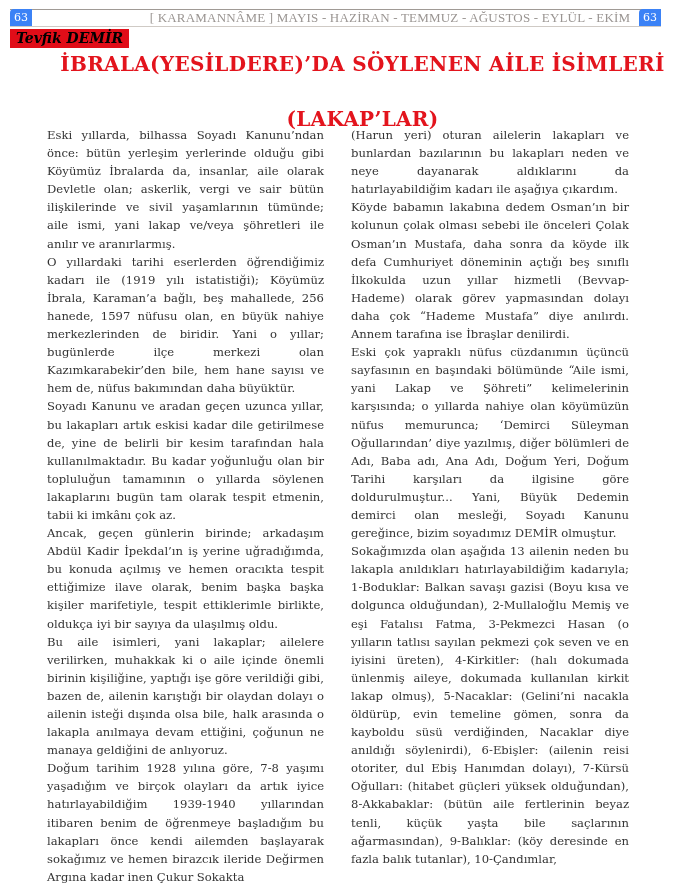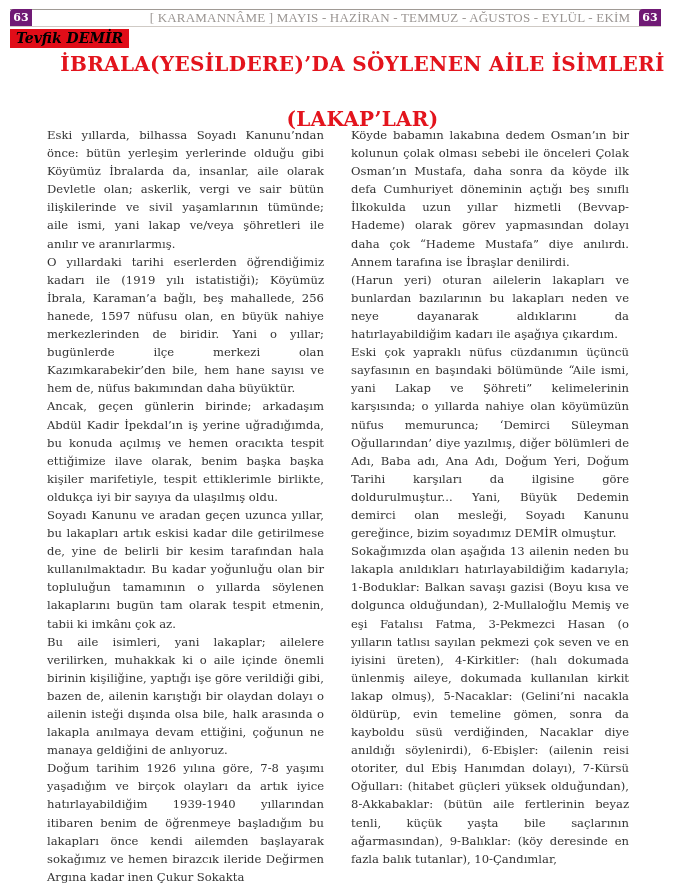--- a/index.html
+++ b/index.html
@@ -1,18 +1,18 @@
 <!DOCTYPE html>
 <html><head>
 <meta charset="utf-8">
 <style>
   html, body { margin:0; padding:0; background:#ffffff; }
   body { width:673px; height:886px; position:relative; overflow:hidden; font-family:"DejaVu Serif", serif; }
   .header-bar { position:absolute; left:10px; top:9px; width:651px; height:16px; border-top:1px solid #a09a95; border-bottom:1px solid #cfcac5; background:#fff; }
-  .page-num { position:absolute; top:9px; height:17px; width:22px; background:#701a75; color:#fff; font-family:"DejaVu Serif", serif; font-size:11px; line-height:17px; text-align:center; border-radius:4px 0 0 0;font-weight:bold; }
+  .page-num { position:absolute; top:9px; height:17px; width:22px; background:#3b82f6; color:#fff; font-family:"DejaVu Serif", serif; font-size:11px; line-height:17px; text-align:center; border-radius:4px 0 0 0; }
   .page-num.left { left:10px; }
   .page-num.right { left:639px; border-radius:4px 0 0 0; }
   .running-head { position:absolute; left:120px; top:10px; width:540px; text-align:center; color:#9a9592; font-family:"Liberation Serif", serif; font-size:13px; line-height:16px; letter-spacing:0.2px; }
   .author-tag { position:absolute; left:10px; top:29px; height:19px; padding:0 6px; background:#e10d18; color:#000000; font-family:"DejaVu Serif", serif; font-weight:bold; font-style:italic; font-size:14px; line-height:19px; }
   .title { position:absolute; left:0; width:673px; text-align:center; color:#e3141d; font-family:"DejaVu Serif", serif; font-weight:bold; font-size:20px; letter-spacing:0.3px;padding-left:26px; }
   .title.line1 { top:52px; }
   .title.line2 { top:91px;margin-top:16px; }
   .col { position:absolute; top:126px; font-family:"DejaVu Serif", serif; font-size:11.6px; line-height:18.1px; color:#333; text-align:justify; }
   .col.c1 { left:47px; width:277px; }
   .col.c2 { left:351px; width:278px; }
@@ -27,24 +27,24 @@
 <div class="page-num right">63</div>
 
 <div class="author-tag">Tevfik DEMİR</div>
 
 <div class="title line1">İBRALA(YESİLDERE)’DA SÖYLENEN AİLE İSİMLERİ</div>
 <div class="title line2">(LAKAP’LAR)</div>
 
 <div class="col c1">
   <p>Eski yıllarda, bilhassa Soyadı Kanunu’ndan önce: bütün yerleşim yerlerinde olduğu gibi Köyümüz İbralarda da, insanlar, aile olarak Devletle olan; askerlik, vergi ve sair bütün ilişkilerinde ve sivil yaşamlarının tümünde; aile ismi, yani lakap ve/veya şöhretleri ile anılır ve aranırlarmış.</p>
   <p>O yıllardaki tarihi eserlerden öğrendiğimiz kadarı ile (1919 yılı istatistiği);  Köyümüz İbrala, Karaman’a bağlı, beş mahallede, 256 hanede, 1597 nüfusu olan, en büyük nahiye merkezlerinden de biridir. Yani o yıllar; bugünlerde ilçe merkezi olan Kazımkarabekir’den bile, hem hane sayısı ve hem de, nüfus bakımından daha büyüktür.</p>
+  <p>Soyadı Kanunu ve aradan geçen uzunca yıllar, bu lakapları artık eskisi kadar dile getirilmese de, yine de belirli bir kesim tarafından hala kullanılmaktadır. Bu kadar yoğunluğu olan bir topluluğun tamamının o yıllarda söylenen lakaplarını bugün tam olarak tespit etmenin, tabii ki imkânı çok az.</p>
   <p>Ancak, geçen günlerin birinde; arkadaşım Abdül Kadir İpekdal’ın iş yerine uğradığımda, bu konuda açılmış ve hemen oracıkta tespit ettiğimize ilave olarak, benim başka başka kişiler marifetiyle, tespit ettiklerimle birlikte, oldukça iyi bir sayıya da ulaşılmış oldu.</p>
-  <p>Soyadı Kanunu ve aradan geçen uzunca yıllar, bu lakapları artık eskisi kadar dile getirilmese de, yine de belirli bir kesim tarafından hala kullanılmaktadır. Bu kadar yoğunluğu olan bir topluluğun tamamının o yıllarda söylenen lakaplarını bugün tam olarak tespit etmenin, tabii ki imkânı çok az.</p>
   <p>Bu aile isimleri, yani lakaplar; ailelere verilirken, muhakkak ki o aile içinde önemli birinin kişiliğine, yaptığı işe göre verildiği gibi, bazen de, ailenin karıştığı bir olaydan dolayı o ailenin isteği dışında olsa bile, halk arasında o lakapla anılmaya devam ettiğini, çoğunun ne manaya geldiğini de anlıyoruz.</p>
-  <p>Doğum tarihim 1926 yılına göre, 7-8 yaşımı yaşadığım ve birçok olayları da artık iyice hatırlayabildiğim 1939-1940 yıllarından itibaren benim de öğrenmeye başladığım bu lakapları önce kendi ailemden başlayarak sokağımız ve hemen birazcık ileride Değirmen Argına kadar inen Çukur Sokakta</p>
+  <p>Doğum tarihim 1928 yılına göre, 7-8 yaşımı yaşadığım ve birçok olayları da artık iyice hatırlayabildiğim 1939-1940 yıllarından itibaren benim de öğrenmeye başladığım bu lakapları önce kendi ailemden başlayarak sokağımız ve hemen birazcık ileride Değirmen Argına kadar inen Çukur Sokakta</p>
 </div>
 
 <div class="col c2">
+  <p>(Harun yeri) oturan ailelerin lakapları ve bunlardan bazılarının bu lakapları neden ve neye dayanarak aldıklarını da hatırlayabildiğim kadarı ile aşağıya çıkardım.</p>
   <p>Köyde babamın lakabına dedem Osman’ın bir kolunun çolak olması sebebi ile önceleri Çolak Osman’ın Mustafa, daha sonra da köyde ilk defa Cumhuriyet döneminin açtığı beş sınıflı İlkokulda uzun yıllar hizmetli (Bevvap-Hademe) olarak görev yapmasından dolayı daha çok “Hademe Mustafa” diye anılırdı. Annem tarafına ise İbraşlar denilirdi.</p>
-  <p>(Harun yeri) oturan ailelerin lakapları ve bunlardan bazılarının bu lakapları neden ve neye dayanarak aldıklarını da hatırlayabildiğim kadarı ile aşağıya çıkardım.</p>
   <p>Eski çok yapraklı nüfus cüzdanımın üçüncü sayfasının en başındaki bölümünde “Aile ismi, yani Lakap ve Şöhreti” kelimelerinin karşısında; o yıllarda nahiye olan köyümüzün nüfus memurunca; ‘Demirci Süleyman Oğullarından’ diye yazılmış, diğer bölümleri de Adı, Baba adı, Ana Adı, Doğum Yeri, Doğum Tarihi karşıları da ilgisine göre doldurulmuştur... Yani, Büyük Dedemin demirci olan mesleği, Soyadı Kanunu gereğince, bizim soyadımız DEMİR olmuştur.</p>
   <p>Sokağımızda olan aşağıda 13 ailenin neden bu lakapla anıldıkları hatırlayabildiğim kadarıyla; 1-Boduklar: Balkan savaşı gazisi (Boyu kısa ve dolgunca olduğundan), 2-Mullaloğlu Memiş ve eşi Fatalısı Fatma, 3-Pekmezci Hasan (o yılların tatlısı sayılan pekmezi çok seven ve en iyisini üreten), 4-Kirkitler: (halı dokumada ünlenmiş aileye, dokumada kullanılan kirkit lakap olmuş), 5-Nacaklar: (Gelini’ni nacakla öldürüp, evin temeline gömen, sonra da kayboldu süsü verdiğinden, Nacaklar diye anıldığı söylenirdi), 6-Ebişler: (ailenin reisi otoriter, dul Ebiş Hanımdan dolayı), 7-Kürsü Oğulları: (hitabet güçleri yüksek olduğundan), 8-Akkabaklar: (bütün aile fertlerinin beyaz tenli, küçük yaşta bile saçlarının ağarmasından), 9-Balıklar: (köy deresinde en fazla balık tutanlar), 10-Çandımlar,</p>
 </div>
 
 </body></html>

